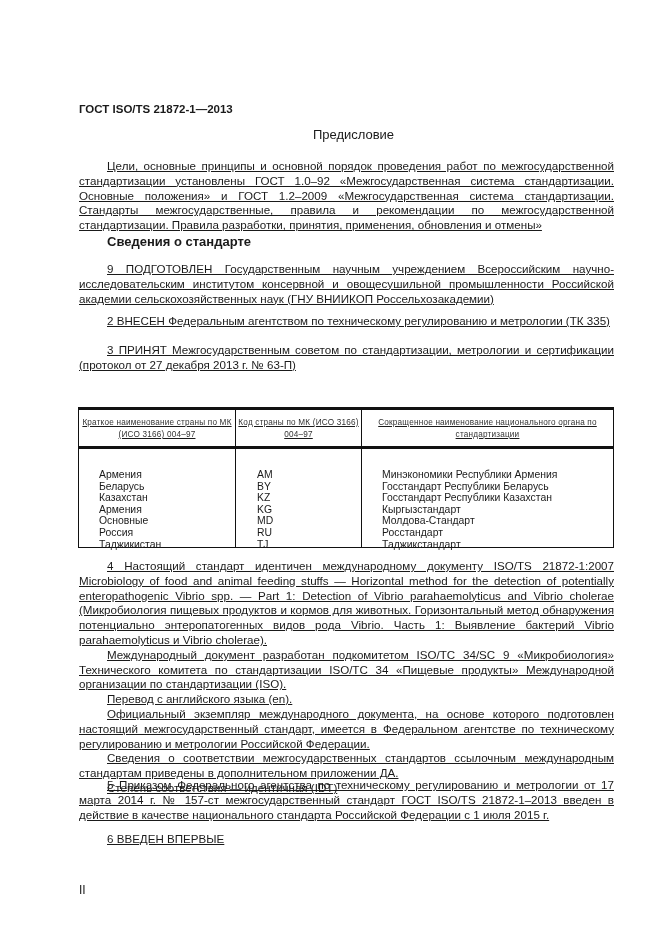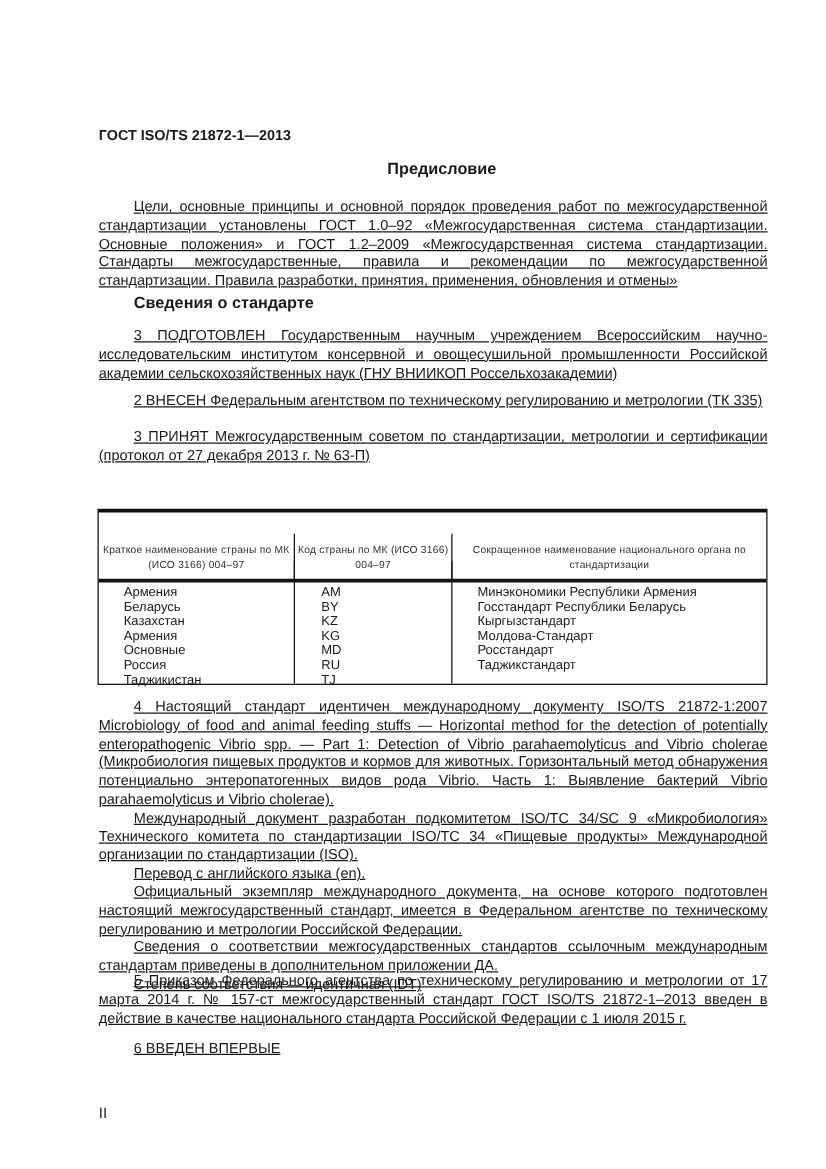--- a/index.html
+++ b/index.html
@@ -26,21 +26,21 @@
       font-size: 11.5px;
       font-weight: bold;
       letter-spacing: 0;
     }
     .title {
       position: absolute;
       left: 0; width: 661px;
       top: 91px;
       text-align: center;
       font-size: 13px;
-      font-weight: bold;
+      font-weight: normal;
       padding-left: 46px;
       box-sizing: border-box;
     }
     .subtitle {
       position: absolute;
       left: 107px; top: 198px;
       font-size: 13px;
       font-weight: bold;
     }
     .block {
@@ -61,24 +61,25 @@
     .tbl {
       position: absolute;
       left: 78px; top: 371px;
       width: 536px; height: 141px;
       border: 1px solid #111;
       border-top: 3px solid #111;
       box-sizing: border-box;
     }
     .tbl-head {
       position: absolute;
-      left: 0; top: 17px; right: 0;
+      left: 0; top: 0; right: 0;
       height: 36px;
       border-bottom: 3px solid #111;
       display: flex;
+      text-decoration: underline;
     }
     .tbl-body {
       position: absolute;
       left: 0; top: 39px; right: 0; bottom: 0;
       display: flex;
     }
     .col1 { width: 157px; }
     .col2 { width: 126px; }
     .col3 { flex: 1; }
     .tbl-head .cell {
@@ -124,21 +125,21 @@
 
   <div class="title">Предисловие</div>
 
   <div class="block" style="top:123px;">
     <p>Цели, основные принципы и основной порядок проведения работ по межгосударственной стандартизации установлены ГОСТ 1.0–92 «Межгосударственная система стандартизации. Основные положения» и ГОСТ 1.2–2009 «Межгосударственная система стандартизации. Стандарты межгосударственные, правила и рекомендации по межгосударственной стандартизации. Правила разработки, принятия, применения, обновления и отмены»</p>
   </div>
 
   <div class="subtitle">Сведения о стандарте</div>
 
   <div class="block" style="top:226px;">
-    <p>3 ПОДГОТОВЛЕН Государственным научным учреждением Всероссийским научно-исследовательским институтом консервной и овощесушильной промышленности Российской академии сельскохозяйственных наук (ГНУ ВНИИКОП Россельхозакадемии)</p>
+    <p>9 ПОДГОТОВЛЕН Государственным научным учреждением Всероссийским научно-исследовательским институтом консервной и овощесушильной промышленности Российской академии сельскохозяйственных наук (ГНУ ВНИИКОП Россельхозакадемии)</p>
   </div>
 
   <div class="block" style="top:278px;">
     <p>2 ВНЕСЕН Федеральным агентством по техническому регулированию и метрологии (ТК 335)</p>
   </div>
 
   <div class="block" style="top:307px;">
     <p>3 ПРИНЯТ Межгосударственным советом по стандартизации, метрологии и сертификации (протокол от 27 декабря 2013 г. № 63-П)</p>
   </div>
 
@@ -164,20 +165,21 @@
         <div class="row">BY</div>
         <div class="row">KZ</div>
         <div class="row">KG</div>
         <div class="row">MD</div>
         <div class="row">RU</div>
         <div class="row">TJ</div>
       </div>
       <div class="cell col3">
         <div class="row">Минэкономики Республики Армения</div>
         <div class="row">Госстандарт Республики Беларусь</div>
+        <div class="row">Госстандарт Республики Казахстан</div>
         <div class="row">Кыргызстандарт</div>
         <div class="row">Молдова-Стандарт</div>
         <div class="row">Росстандарт</div>
         <div class="row">Таджикстандарт</div>
       </div>
     </div>
   </div>
 
   <div class="block" style="top:523px;">
     <p>4 Настоящий стандарт идентичен международному документу ISO/TS 21872-1:2007 Microbiology of food and animal feeding stuffs — Horizontal method for the detection of potentially enteropathogenic Vibrio spp. — Part 1: Detection of Vibrio parahaemolyticus and Vibrio cholerae (Микробиология пищевых продуктов и кормов для животных. Горизонтальный метод обнаружения потенциально энтеропатогенных видов рода Vibrio. Часть 1: Выявление бактерий Vibrio parahaemolyticus и Vibrio cholerae).</p>

